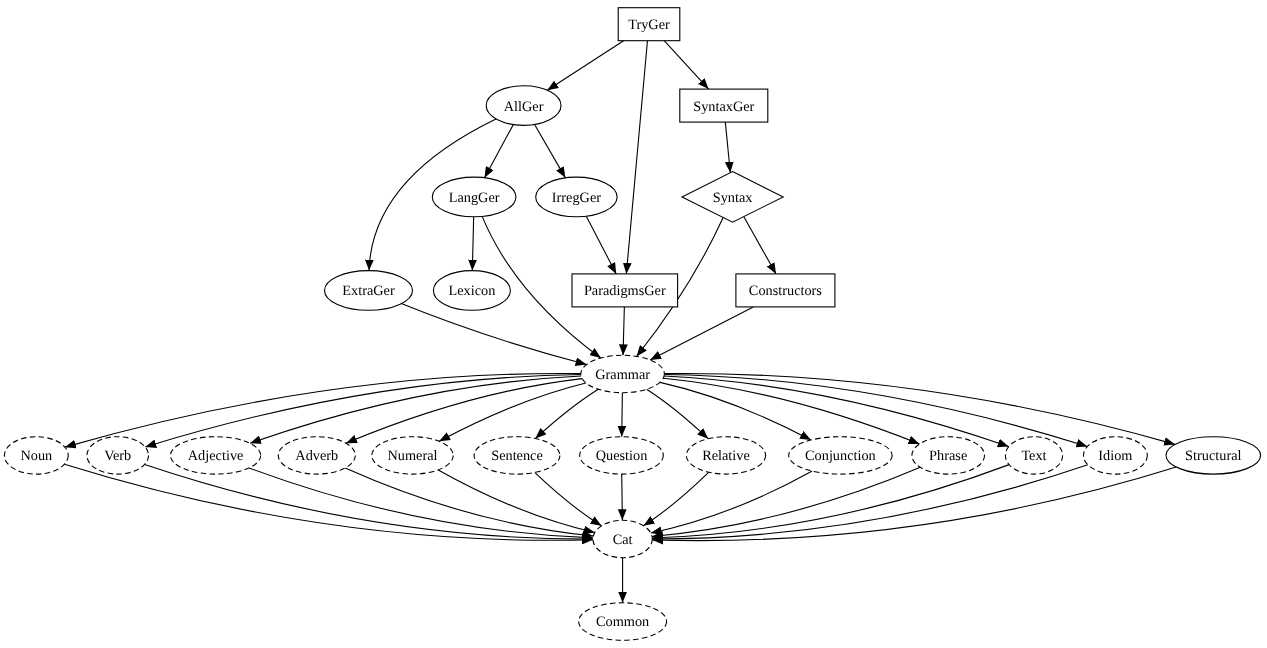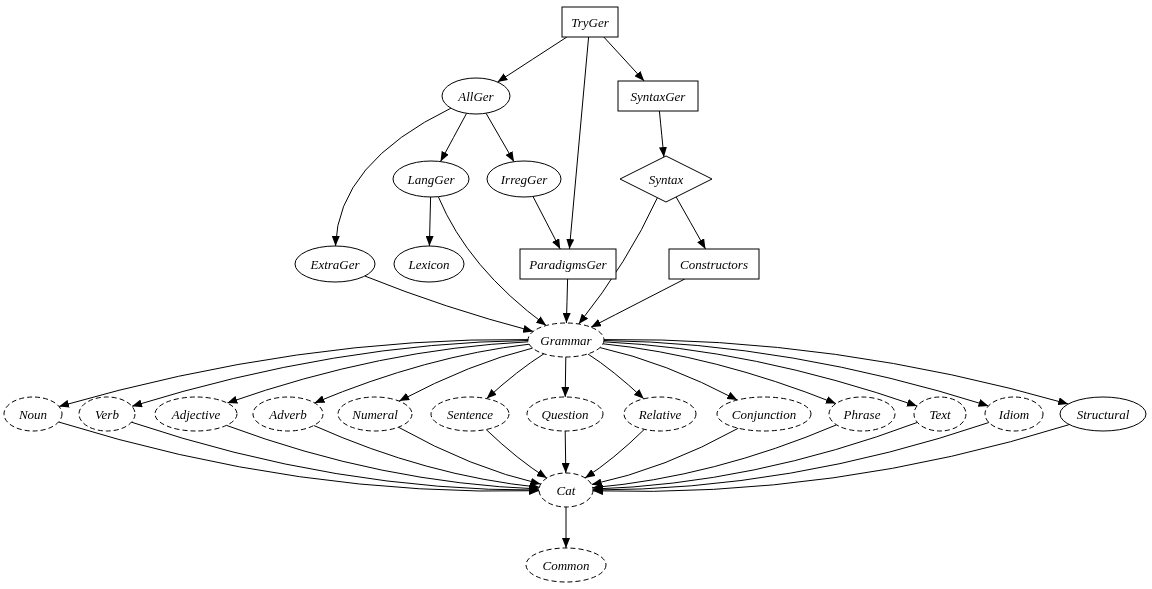--- a/index.html
+++ b/index.html
@@ -5,21 +5,20 @@
   html, body {
     margin: 0;
     padding: 0;
     background: #ffffff;
   }
   #graph-canvas {
     position: relative;
     width: 1152px;
     height: 589px;
     overflow: hidden;
-    font-style: italic;
   }
   svg {
     display: block;
   }
   svg text {
     font-family: "Liberation Serif", "DejaVu Serif", serif;
   }
 </style>
 </head>
 <body>

